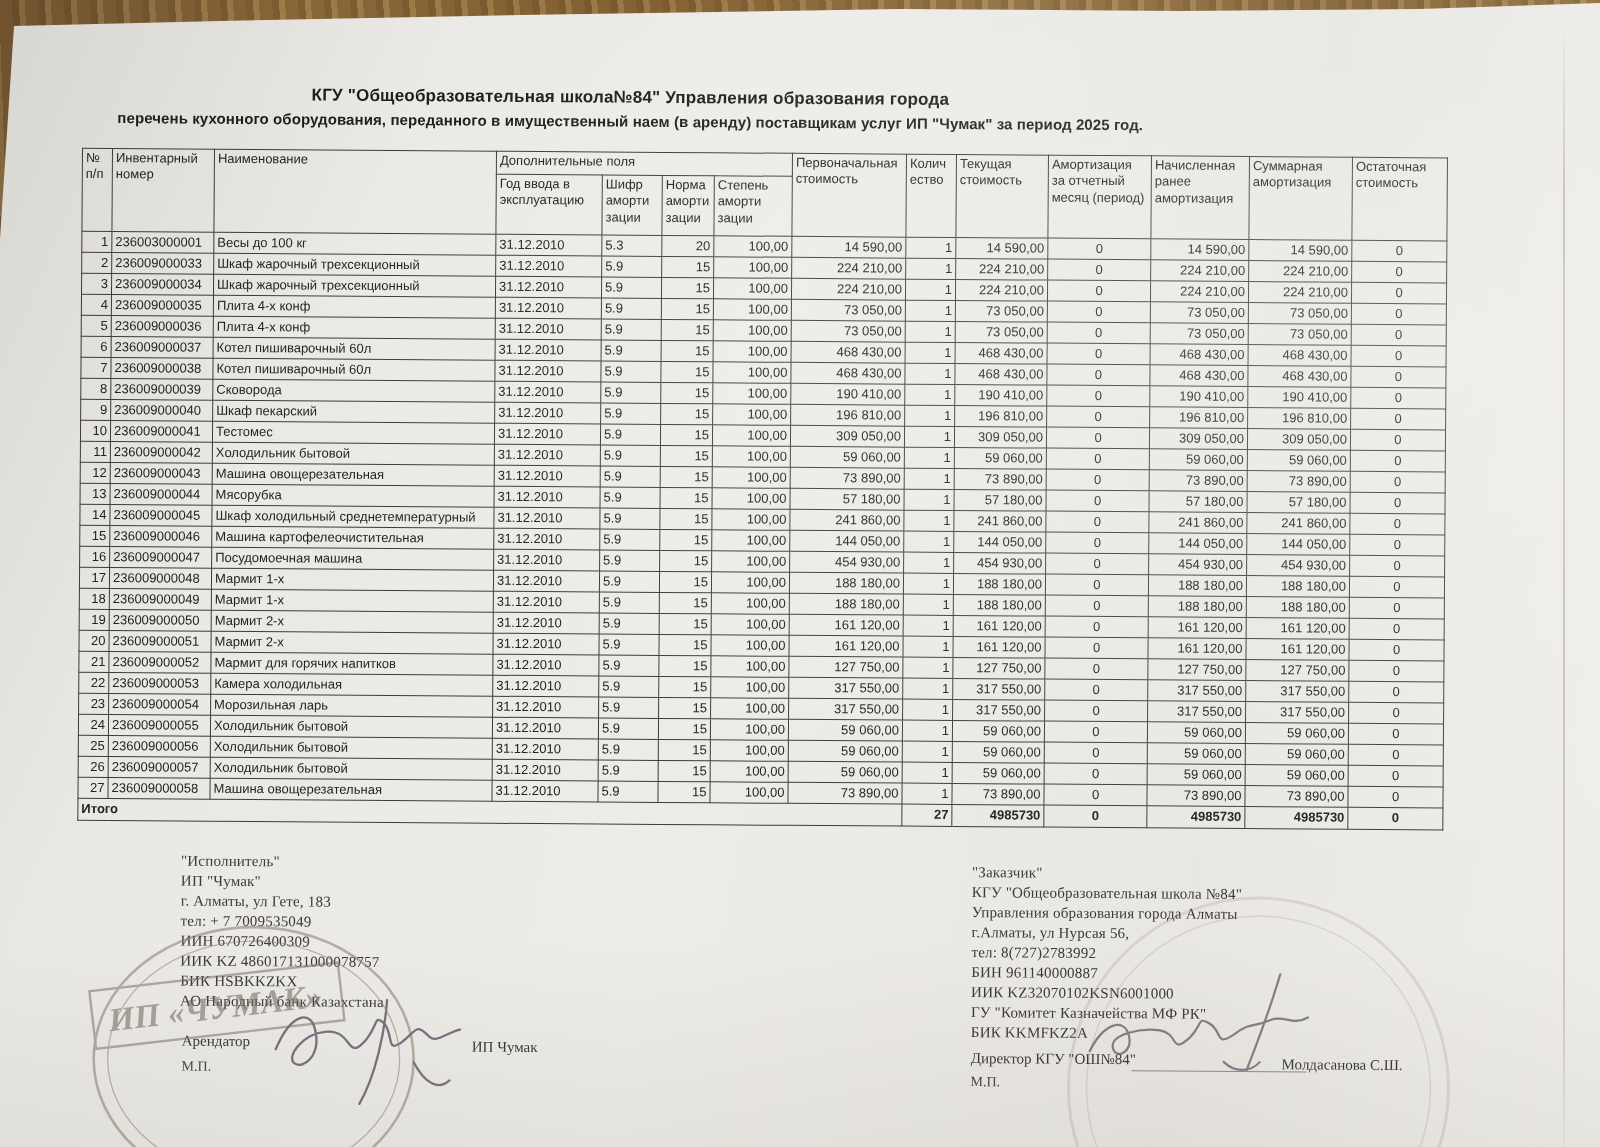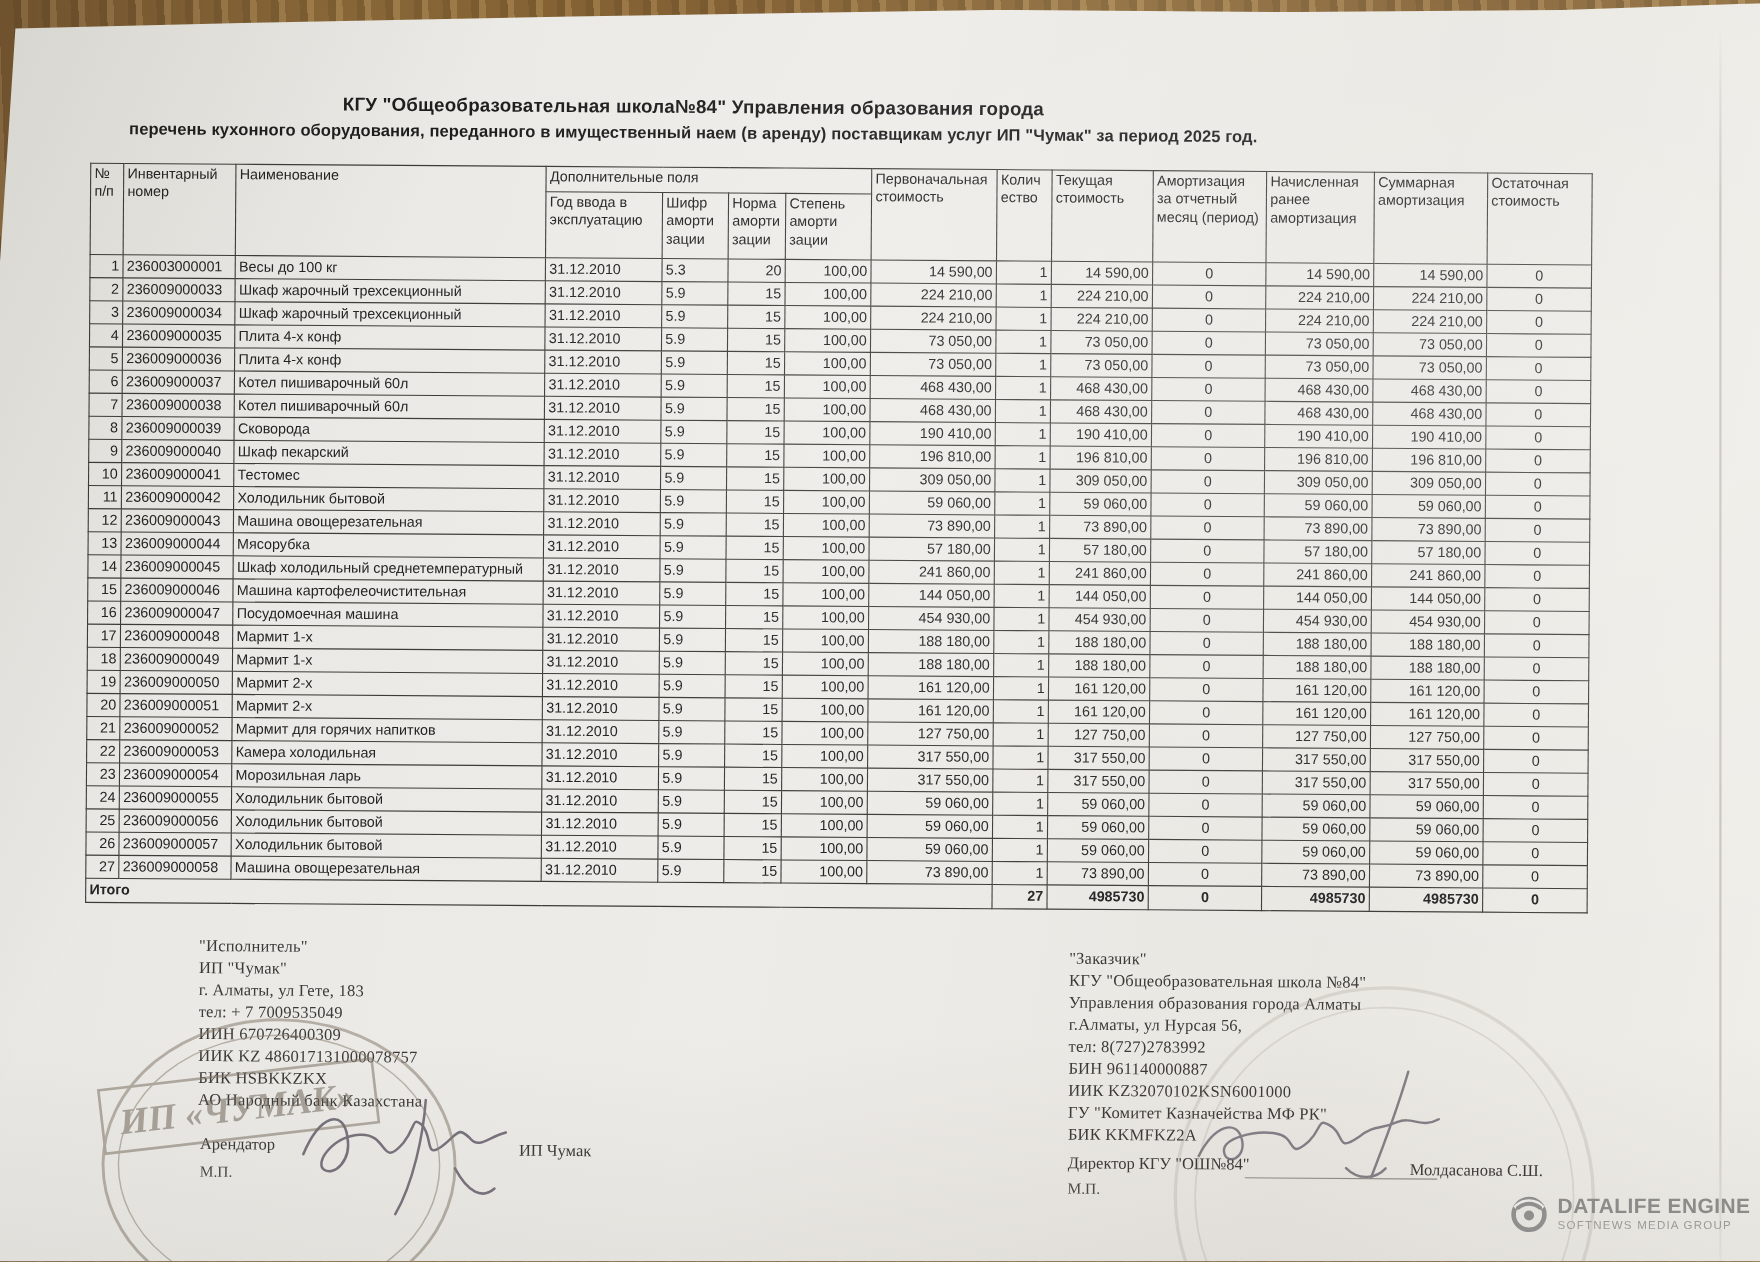--- a/index.html
+++ b/index.html
@@ -604,27 +604,13 @@
       </g>
     </svg>
     <svg class="stamp-faint" viewBox="0 0 400 400">
       <circle cx="200" cy="200" r="190" fill="none" stroke="#7a6f5f" stroke-width="3"></circle>
       <circle cx="200" cy="200" r="172" fill="none" stroke="#7a6f5f" stroke-width="1.6"></circle>
     </svg>
   </div>
 
   <div class="paper-shade"></div>
 
-  <div class="watermark">
-    <div class="wm-row">
-      <svg width="36" height="36" viewBox="0 0 36 36" style="margin-right:8px;flex:none;">
-        <circle cx="18" cy="18" r="14" fill="none" stroke="#8f8f8d" stroke-width="4.2"></circle>
-        <circle cx="18" cy="19" r="4.6" fill="#8f8f8d"></circle>
-        <path d="M5,12 C12,4 24,4 31,12" fill="none" stroke="#e9e8e4" stroke-width="3.4"></path>
-        <path d="M8,12 C14,7 22,7 28,12" fill="none" stroke="#8f8f8d" stroke-width="3.6" stroke-linecap="round"></path>
-      </svg>
-      <div class="wm-text">
-        <div class="wm-title">DATALIFE ENGINE</div>
-        <div class="wm-sub">SOFTNEWS MEDIA GROUP</div>
-      </div>
-    </div>
-  </div>
 </div>
 
 </body></html>

